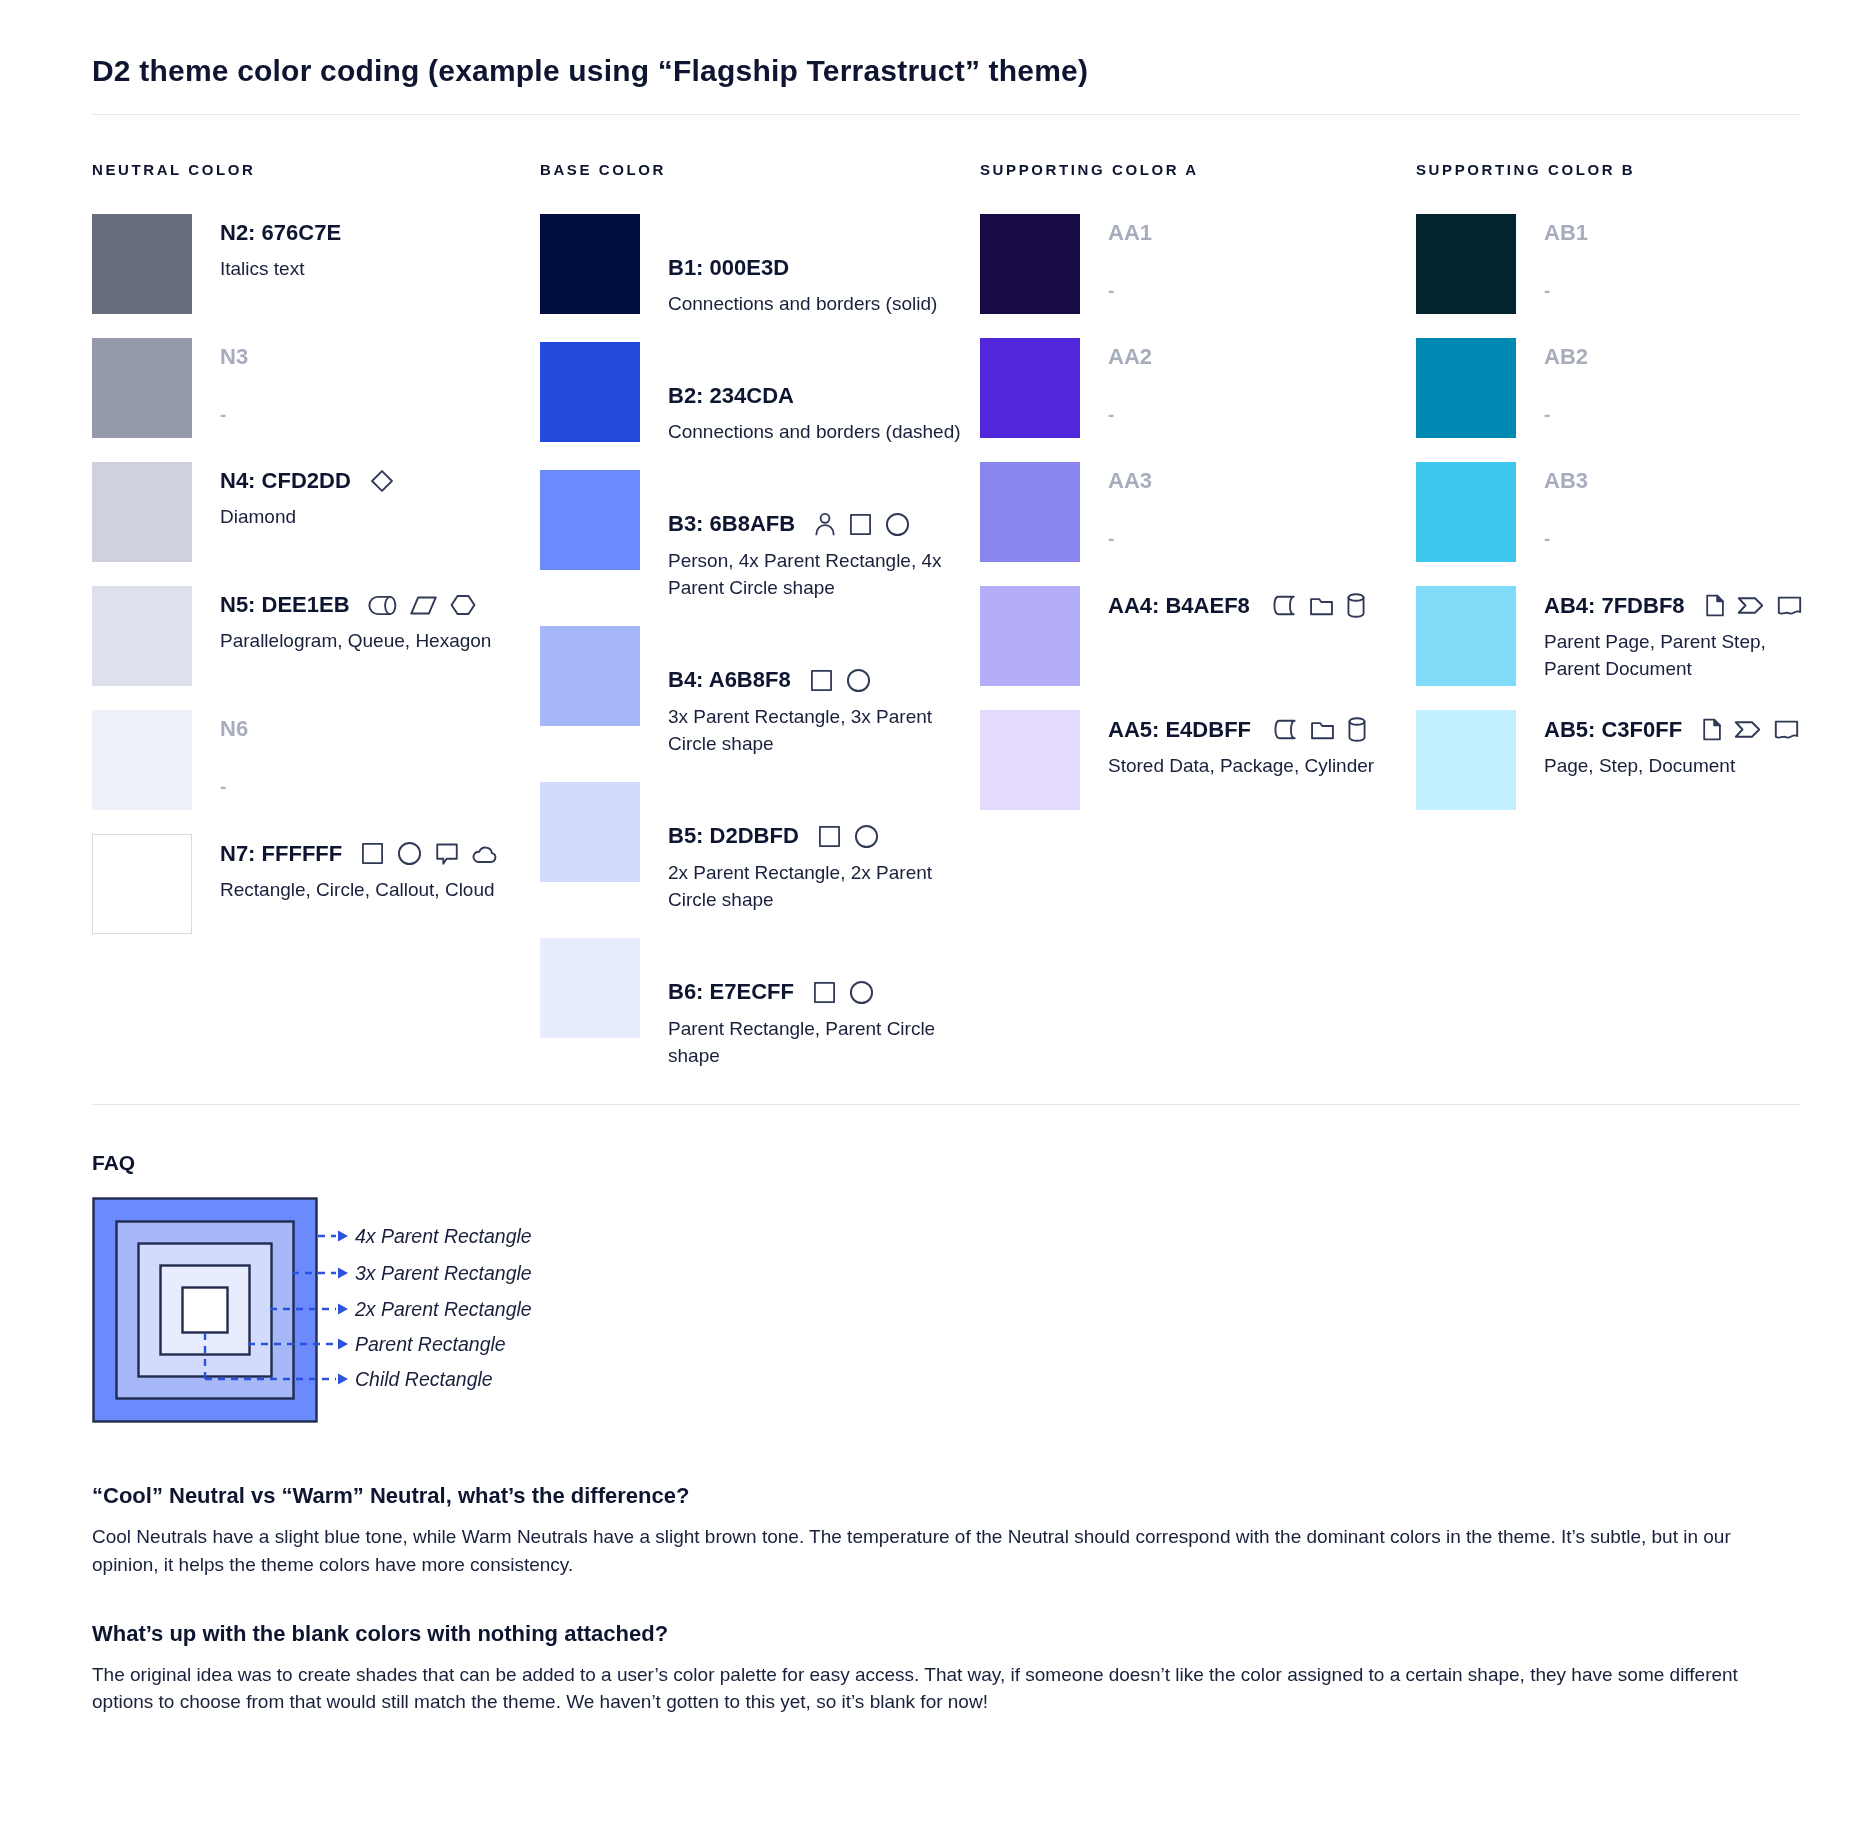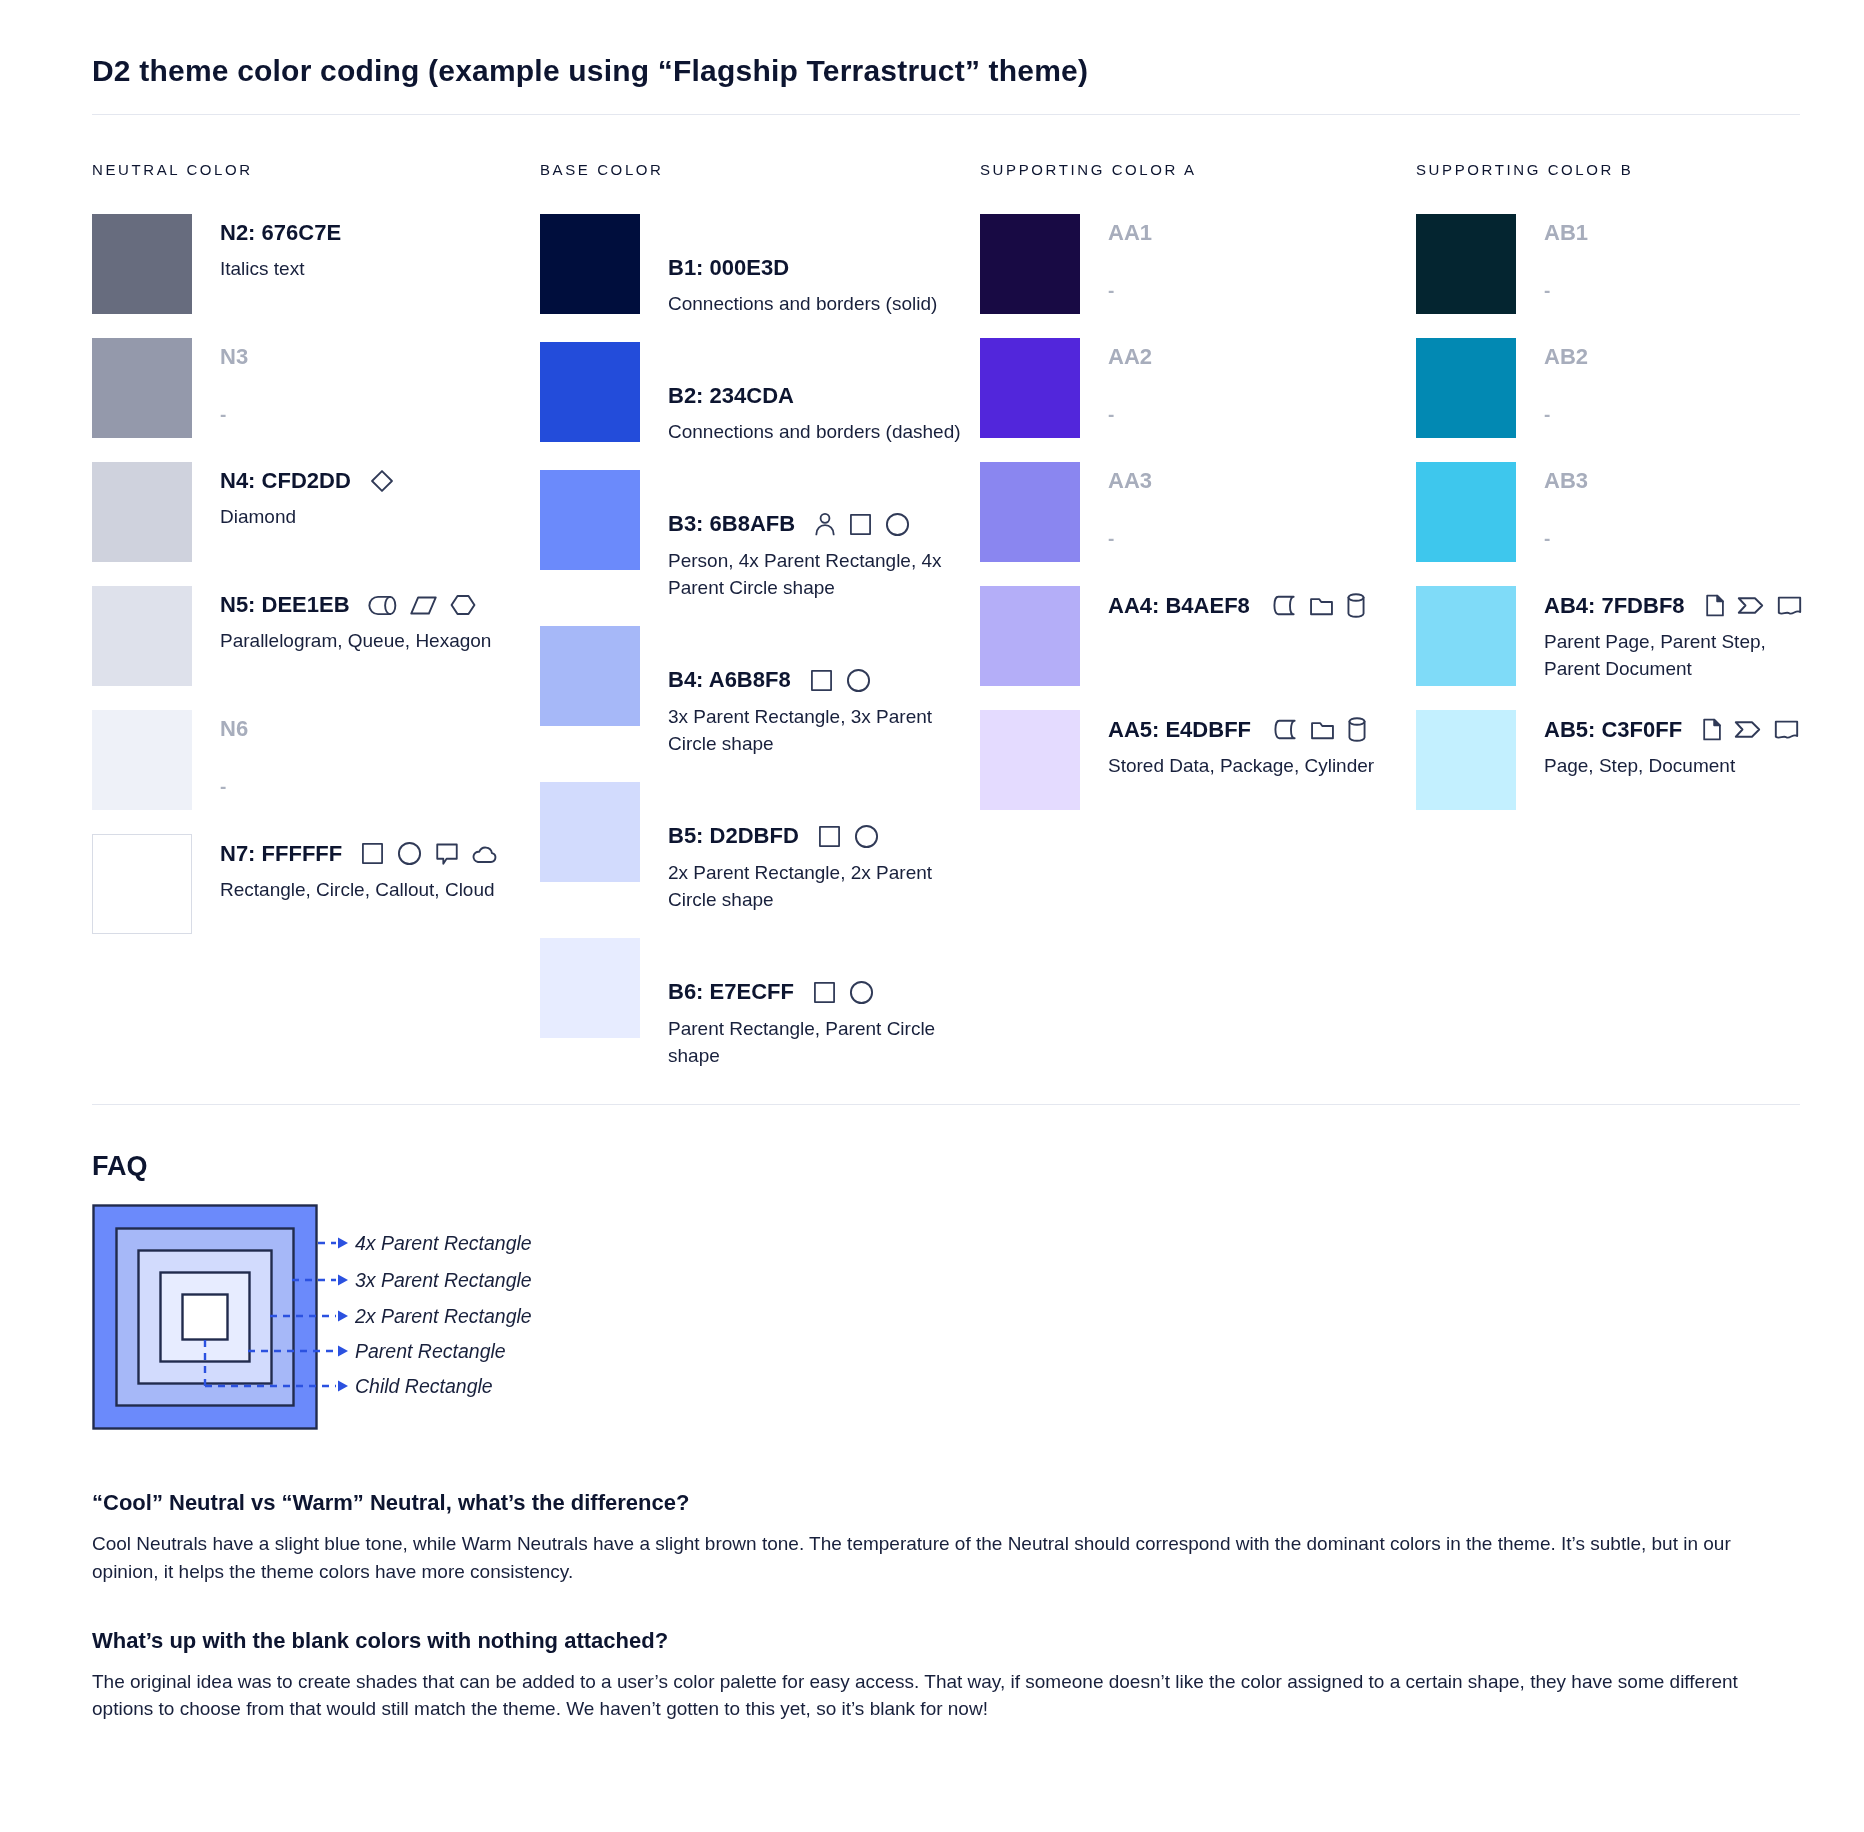--- a/index.html
+++ b/index.html
@@ -10,21 +10,21 @@
     color:#10182F;
   }
   .page { padding: 54px 64px 40px 92px; }
 
   .page-title { font-size: 30px; font-weight: 700; color:#0D1530; letter-spacing: .2px; }
   .divider { border: none; border-top: 1px solid #E4E7EF; margin-top: 26px; }
 
   
   .palette-grid { display: grid; grid-template-columns: 448px 440px 436px 1fr; margin-top: 46px; }
   .col-header {
-    font-size: 15px; font-weight: 400; letter-spacing: 2.6px;
+    font-size: 15px; font-weight: 700; letter-spacing: 2.6px;
     color:#0D1530; margin-bottom: 36px; white-space: nowrap;
   }
   .rows { display:flex; flex-direction:column; gap:24px; }
   .crow { display:flex; align-items:flex-start; }
   .swatch { width:100px; height:100px; flex:none; }
   .swatch.bordered { border:1px solid #D8DCE6; }
   .rowtext { margin-left:28px; padding-top:6px; }
   .name-line { display:flex; align-items:center; gap:18px; }
   .cname { font-size:22px; font-weight:700; color:#0D1530; white-space:nowrap; }
   .cname.muted { color:#A7ADBC; }
@@ -38,21 +38,21 @@
   .icon svg .fillpart { fill:#303A57; stroke:#303A57; }
 
   
   .col-0 .rowtext { max-width: 278px; }
   .col-1 .rowtext { max-width: 300px; margin-top: 35px; }
   .col-2 .rowtext { max-width: 288px; }
   .col-3 .rowtext { max-width: 310px; }
 
   
   .divider2 { border:none; border-top:1px solid #E4E7EF; margin-top:34px; }
-  .faq-title { font-size:27px; font-weight:700; color:#0D1530; margin-top:46px; }
+  .faq-title { font-size:21px; font-weight:700; color:#0D1530; margin-top:46px; }
   .question { font-size:22px; font-weight:700; color:#0D1530; margin-top:42px; }
   .answer { font-size:19px; line-height:1.47; color:#18203C; margin-top:14px; max-width:1746px; }
   .diagram-wrap { margin-top:22px;font-style:italic; }
   .diagram-wrap svg text {
     font-family:"Liberation Sans","DejaVu Sans",sans-serif;
     font-size:19.5px; fill:#18203C;
   }
 </style>
 </head>
 <body>

